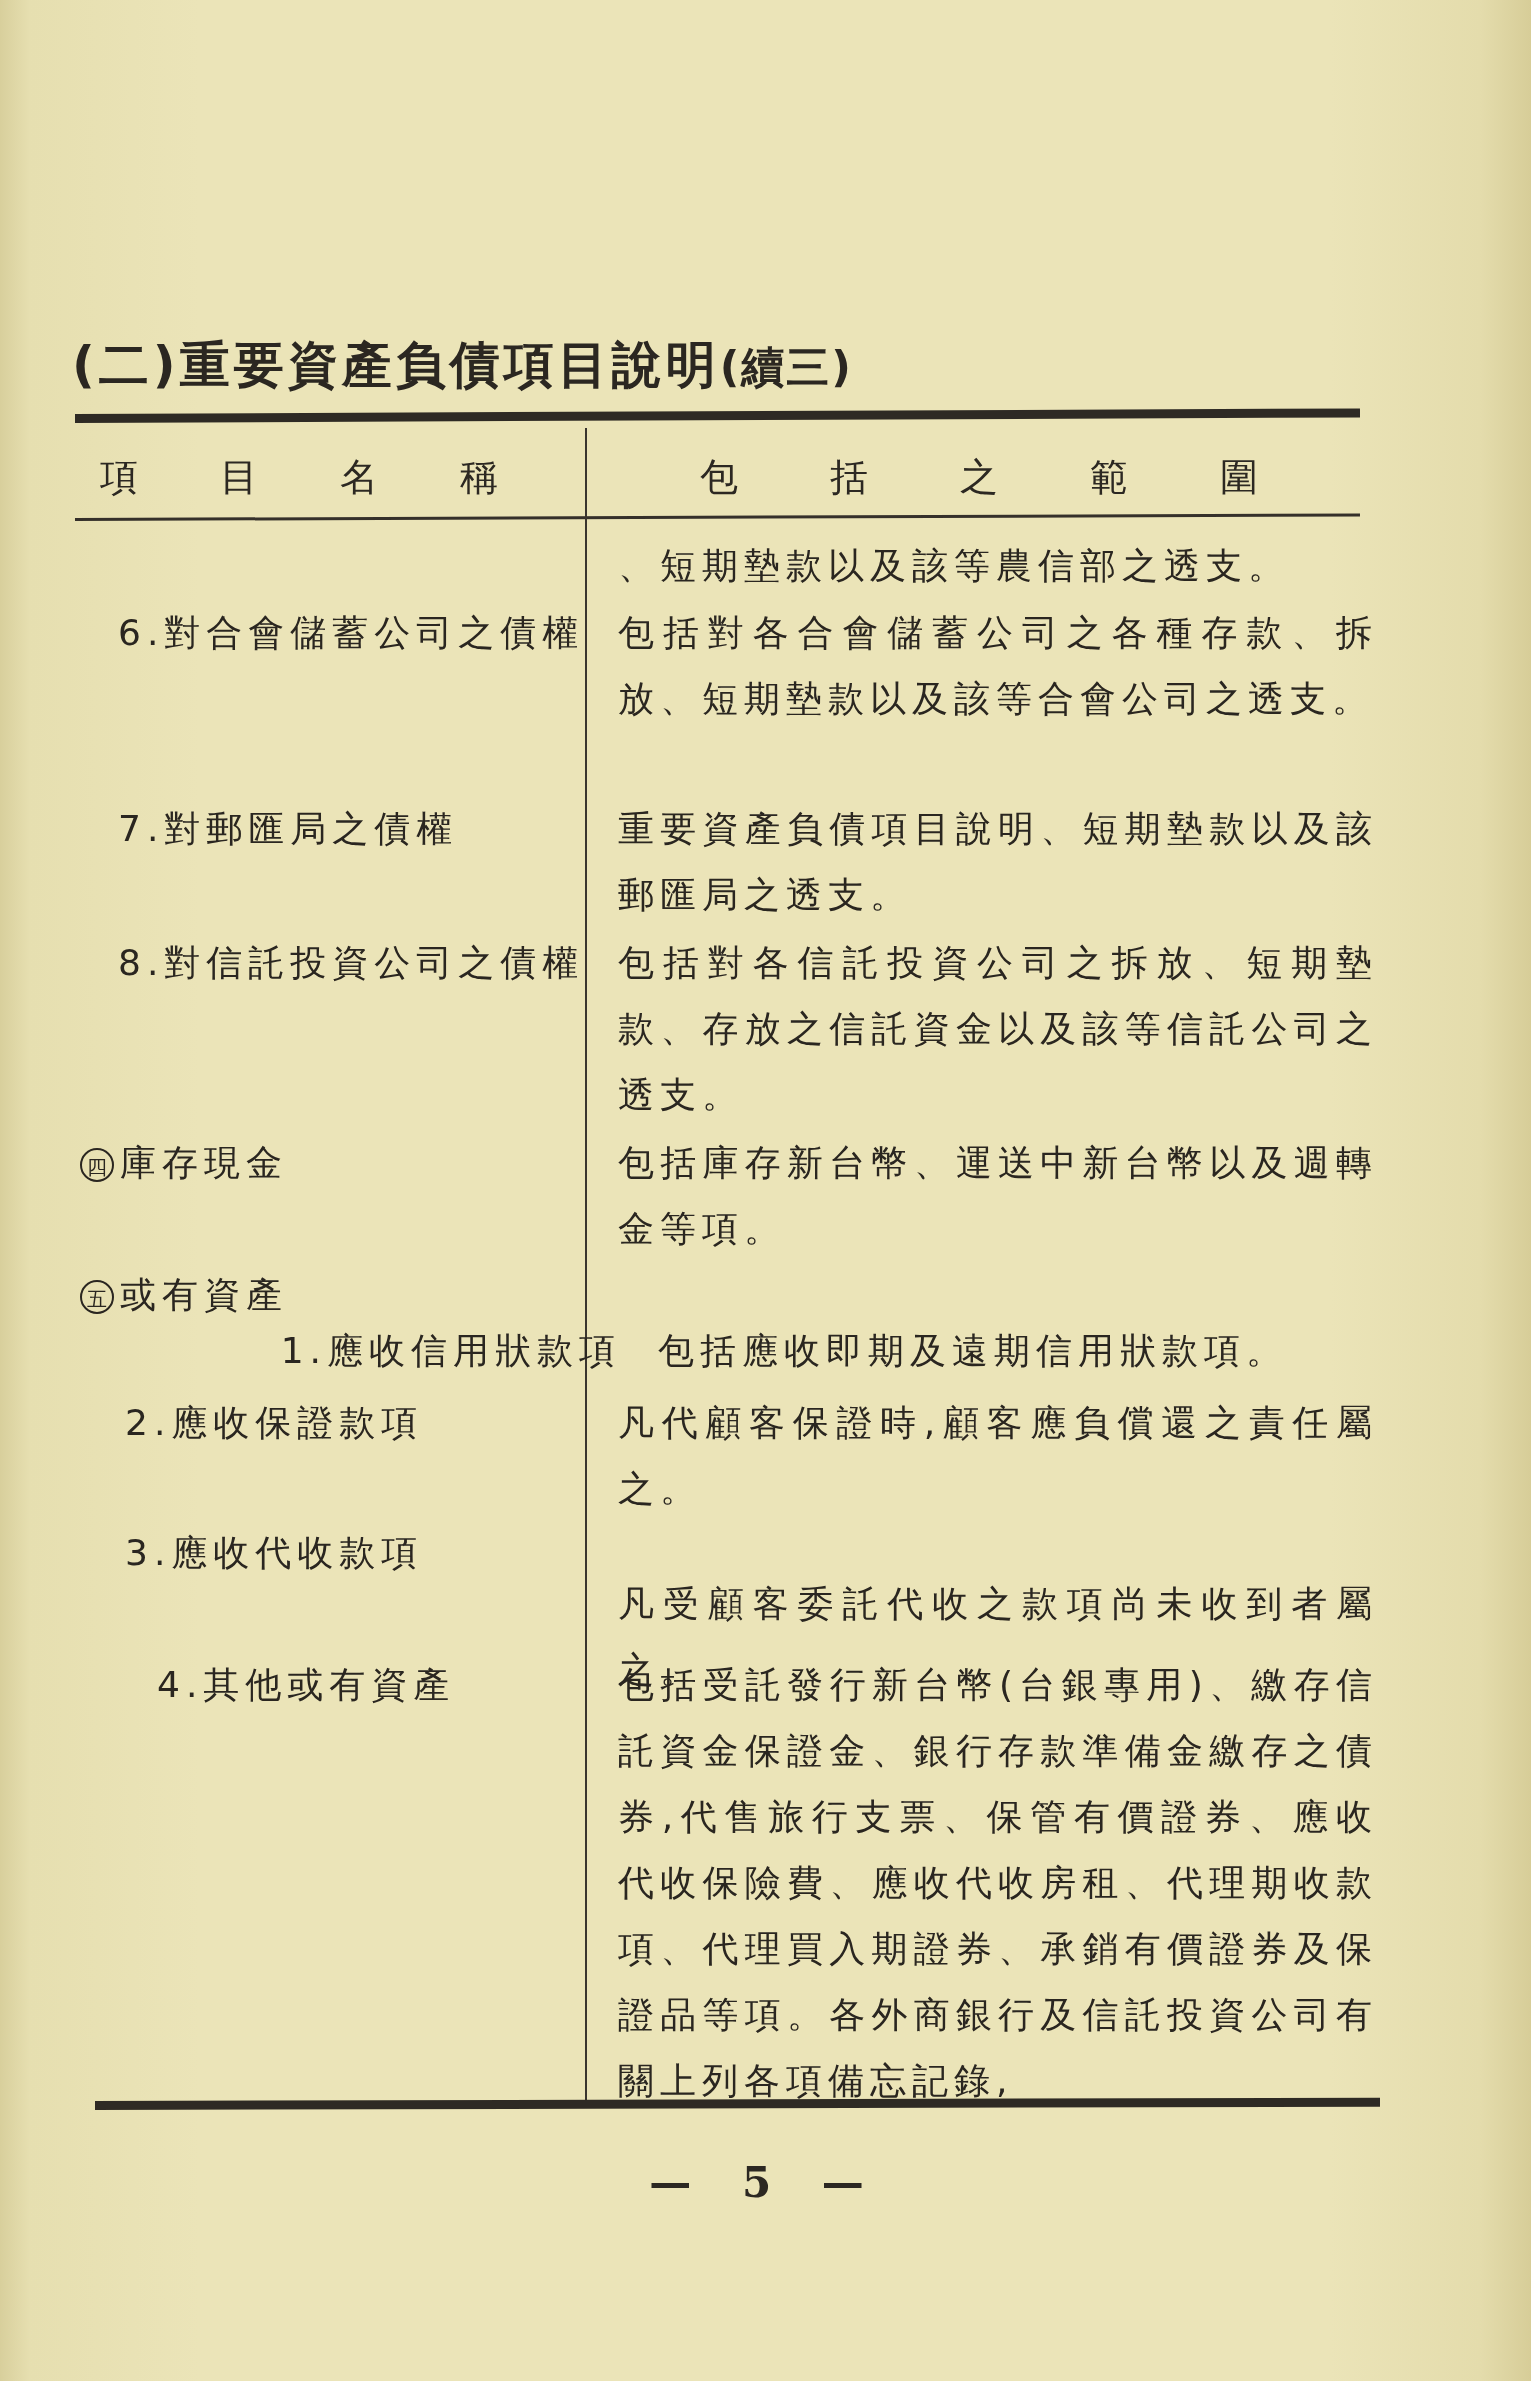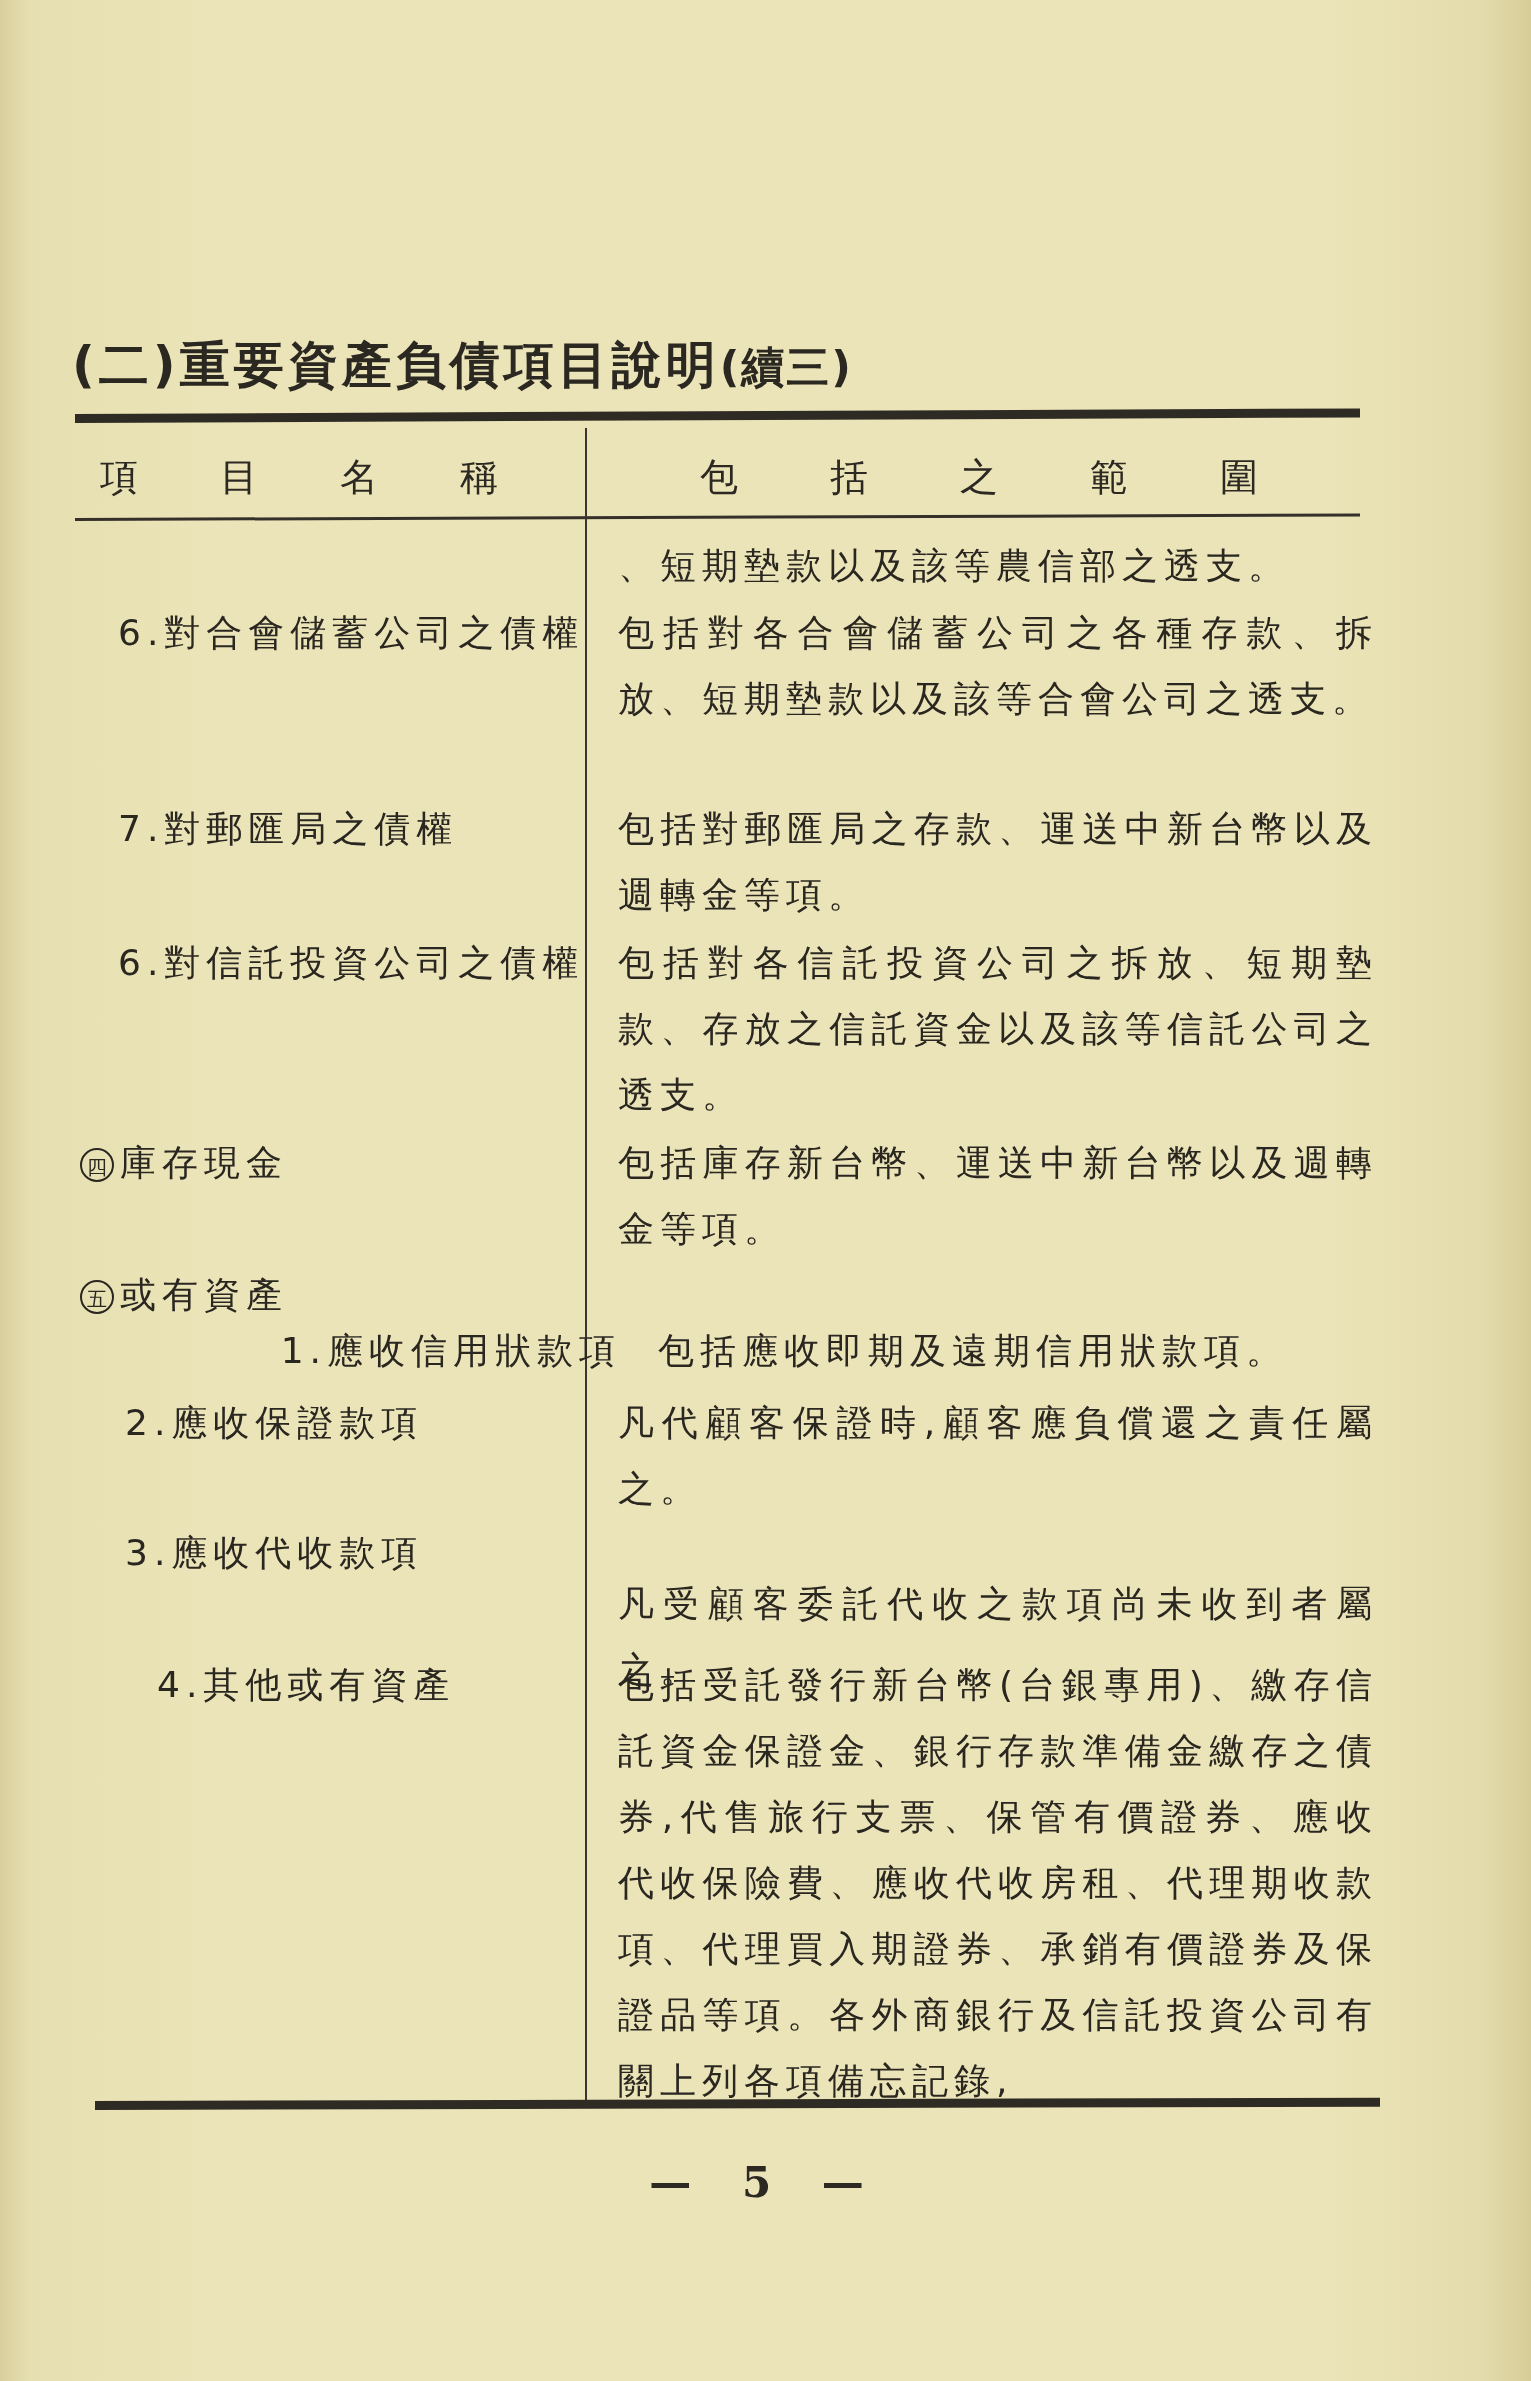--- a/index.html
+++ b/index.html
@@ -59,23 +59,23 @@
 
 <div class="rule-head"></div>
 <div class="col-divider"></div>
 
 <div class="cell right" style="top:533px;">、短期墊款以及該等農信部之透支。</div>
 
 <div class="cell left indent2" style="top:600px;">6.對合會儲蓄公司之債權</div>
 <div class="cell right" style="top:600px;">包括對各合會儲蓄公司之各種存款、拆放、短期墊款以及該等合會公司之透支。</div>
 
 <div class="cell left indent2" style="top:796px;">7.對郵匯局之債權</div>
-<div class="cell right" style="top:796px;">包括對郵匯局之存款、運送中新台幣以及週轉金等項。</div>
+<div class="cell right" style="top:796px;">重要資產負債項目說明、短期墊款以及該郵匯局之透支。</div>
 
-<div class="cell left indent2" style="top:930px;">6.對信託投資公司之債權</div>
+<div class="cell left indent2" style="top:930px;">8.對信託投資公司之債權</div>
 <div class="cell right" style="top:930px;">包括對各信託投資公司之拆放、短期墊款、存放之信託資金以及該等信託公司之透支。</div>
 
 <div class="cell left section" style="top:1130px;">
   <span class="circ">四</span><span>庫存現金</span>
 </div>
 <div class="cell right" style="top:1130px;">包括庫存新台幣、運送中新台幣以及週轉金等項。</div>
 
 <div class="cell left section" style="top:1262px;">
   <span class="circ">五</span><span>或有資產</span>
 </div>

